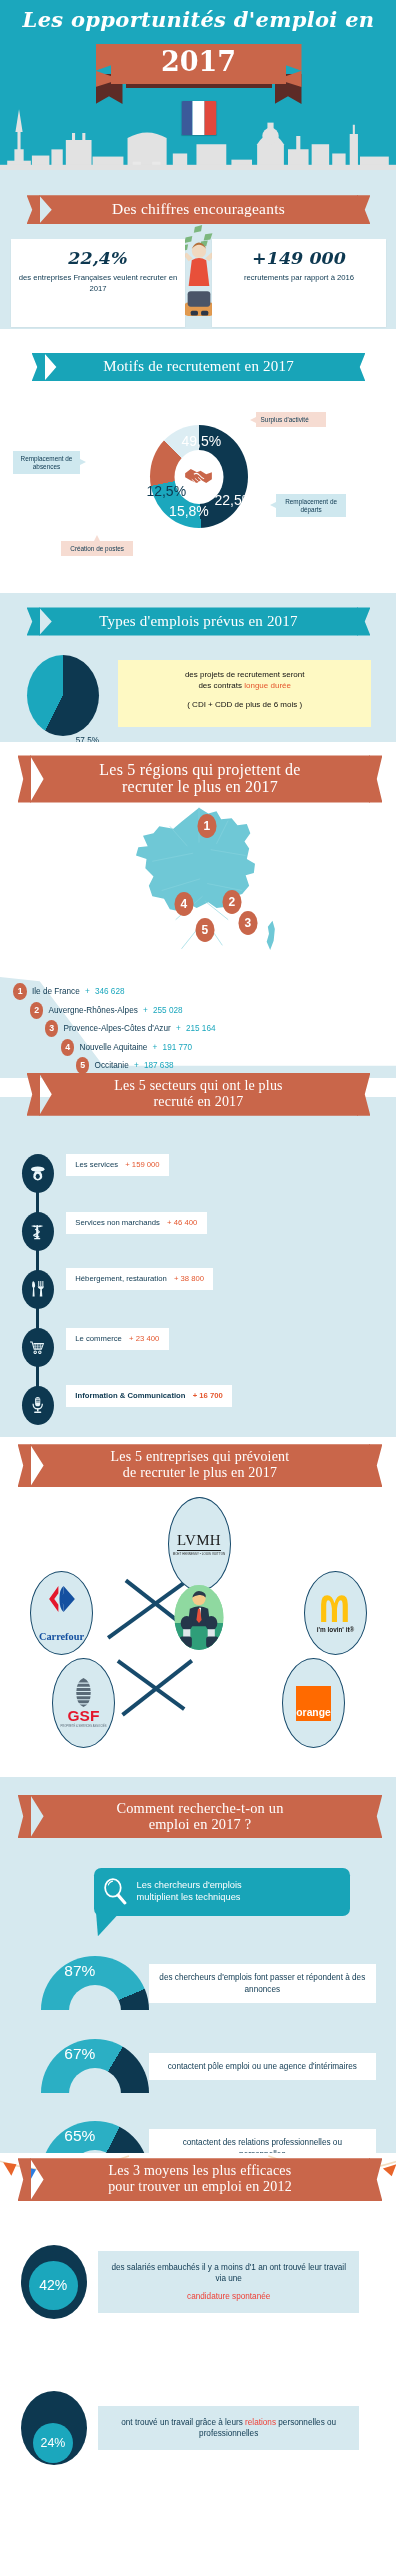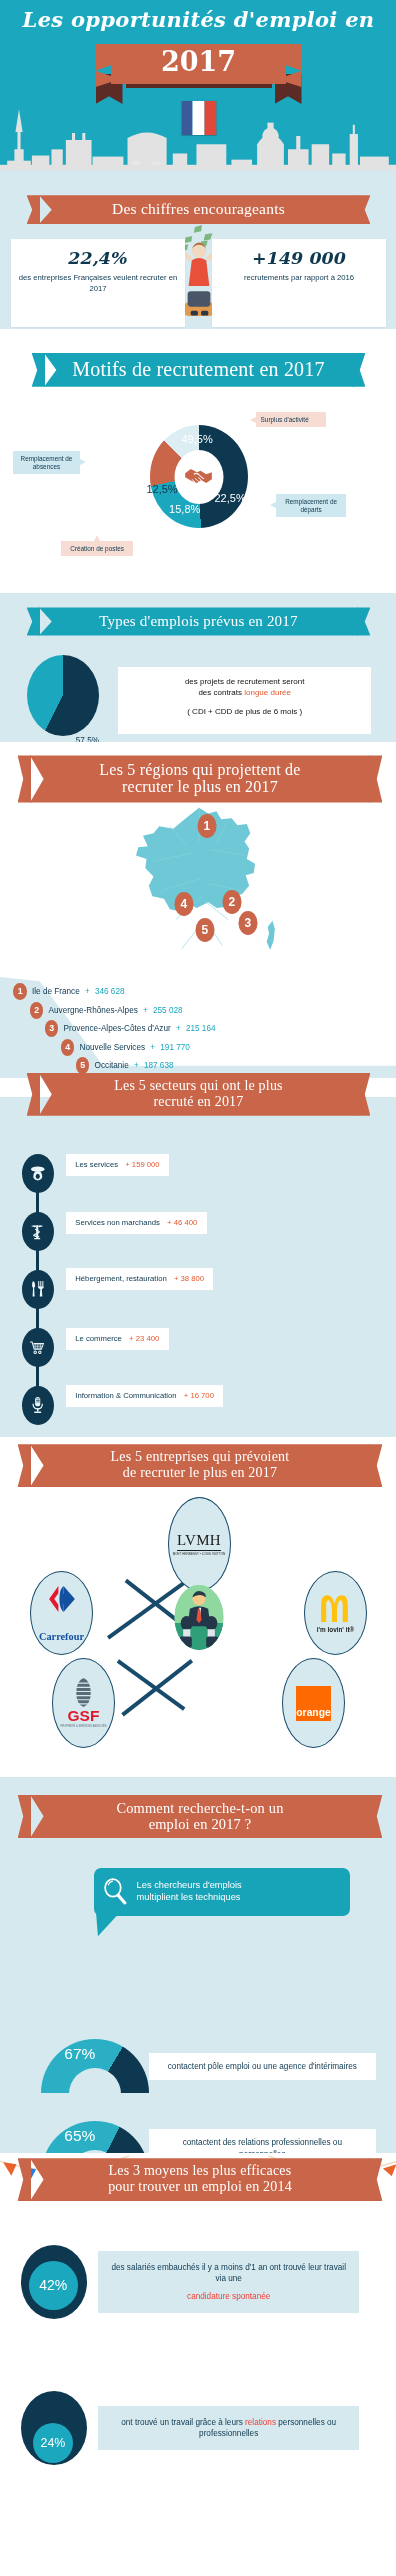--- a/index.html
+++ b/index.html
@@ -73,38 +73,38 @@
   .sec-motifs{position:relative;background:#ffffff;height:264px;}
   .donutwrap{position:absolute;left:50%;transform:translateX(-50%);top:96px;width:98px;height:103px;}
   .donut{width:98px;height:103px;border-radius:50%;
      background:conic-gradient(
         #0d3850 0deg 178deg,
         #1ba7bd 178deg 259deg,
         #c9664a 259deg 316deg,
         #dcedf3 316deg 360deg);}
   .donut-hole{position:absolute;left:50%;top:50%;transform:translate(-50%,-50%);
      width:49px;height:54px;border-radius:50%;background:#fff;display:flex;align-items:center;justify-content:center;}
-  .slice-lbl{position:absolute;color:#fff;font-size:11px;}
+  .slice-lbl{position:absolute;color:#fff;font-size:14px;}
   .callout{position:absolute;font-size:6.4px;line-height:1.25;padding:3.6px 4.6px;color:#0d3850;}
   .callout.pink{background:#f6dcd2;} .callout.blue{background:#cfe8ef;}
   .callout .tailR{position:absolute;right:-6.2px;top:50%;margin-top:-3.6px;width:0;height:0;
      border-top:3.6px solid transparent;border-bottom:3.6px solid transparent;border-left:6.2px solid #cfe8ef;}
   .callout.pink .tailL{position:absolute;left:-6.2px;bottom:4.1px;width:0;height:0;
      border-top:3.6px solid transparent;border-bottom:3.6px solid transparent;border-right:6.2px solid #f6dcd2;}
   .callout.blue .tailL{position:absolute;left:-6.2px;top:50%;margin-top:-3.6px;width:0;height:0;
      border-top:3.6px solid transparent;border-bottom:3.6px solid transparent;border-right:6.2px solid #cfe8ef;}
   .callout.pink .tailD{position:absolute;left:50%;margin-left:-3.6px;top:-6.2px;width:0;height:0;
      border-left:3.6px solid transparent;border-right:3.6px solid transparent;border-bottom:6.2px solid #f6dcd2;}
 
   
   .sec-types{position:relative;background:#d6e9ef;height:149px;}
   .piewrap{position:absolute;left:27px;top:62px;width:72px;height:81px;text-align:right;}
   .pie{width:72px;height:81px;border-radius:50%;
      background:conic-gradient(#0d3850 0deg 207deg,#1ba7bd 207deg 360deg);}
-  .typesbox{position:absolute;left:118px;top:67px;width:237px;background:#ffffff;padding:9.3px 8.2px;text-align:center;margin-top:7px;}
+  .typesbox{position:absolute;left:118px;top:67px;width:237px;background:#fef9c3;padding:9.3px 8.2px;text-align:center;}
   .typesbox p{margin:0 0 7.2px;font-size:8px;line-height:1.4;color:#111;}
   .typesbox .accent{color:#e4572e;}
 
   
   .sec-regions{position:relative;background:#fff;height:355px;}
   .mapwrap{position:absolute;left:50%;transform:translateX(-50%);top:61px;width:185px;height:175px;}
   .pin{position:absolute;width:19.6px;height:24px;border-radius:50%;background:#c9664a;color:#fff;
      display:flex;align-items:center;justify-content:center;font-size:12px;font-weight:bold;}
   .regionpanel{position:absolute;left:0;right:0;top:233px;height:103px;}
   .regionpanel .bg{position:absolute;inset:0;background:#d6e9ef;
@@ -249,21 +249,21 @@
         <div class="sub">recrutements par rapport à 2016</div>
       </div>
     </div>
   </section>
 
   <section class="sec-motifs">
     <div class="ribbon teal" style="width:309px;top:24px;position:absolute;left:44px;">
       <div class="notchL"></div>
         <div class="notchR"></div>
       <div class="shadow"></div>
-      <div class="body" style="font-size:20px;">Motifs de recrutement en 2017</div>
+      <div class="body" style="font-size:15px;">Motifs de recrutement en 2017</div>
     </div>
 
     <div class="callout pink" style="left:256px;top:83px;width:61px;">
       <span>Surplus d'activité</span>
       <span class="tailL"></span>
     </div>
     <div class="callout blue" style="left:13.4px;top:122px;width:57px;text-align:center;">
       <span>Remplacement de absences</span>
       <span class="tailR"></span>
     </div>
@@ -357,21 +357,21 @@
         <span class="val">255 028</span>
       </div>
       <div class="regionrow" style="left:45px;top:45px;">
         <span class="num">3</span>
         <span>Provence-Alpes-Côtes d'Azur</span>
         <span class="val">+</span>
         <span class="val">215 164</span>
       </div>
       <div class="regionrow" style="left:61px;top:64px;">
         <span class="num">4</span>
-        <span>Nouvelle Services</span>
+        <span>Nouvelle Aquitaine</span>
         <span class="val">+</span>
         <span class="val">191 770</span>
       </div>
       <div class="regionrow" style="left:76px;top:82px;">
         <span class="num">5</span>
         <span>Occitanie</span>
         <span class="val">+</span>
         <span class="val">187 638</span>
       </div>
     </div>
@@ -451,21 +451,21 @@
               <circle cx="21" cy="24" r="2.4"></circle>
           </svg>
         </div>
         <div class="pill" style="top:10.3px;">
           <span>Le commerce</span>
           <span class="amt"><span>+</span>
           <span>23 400</span></span>
         </div>
       </div>
 
-      <div class="sectorrow" style="height:58px;">
+      <div class="sectorrow" style="height:58px;font-weight:bold;">
         <div class="bubble">
           <svg width="13.4" height="17.5" viewBox="0 0 26 34" fill="#eaf6fa">
             <rect x="8" y="2" width="10" height="18" rx="5"></rect>
             <path d="M4 15 q0 10 9 10 t9 -10" stroke="#eaf6fa" stroke-width="2.4" fill="none"></path>
             <rect x="11.6" y="24" width="3" height="6"></rect>
               <rect x="6" y="30" width="14" height="3" rx="1.4"></rect>
             <rect x="10" y="5" width="7" height="1.3" fill="#0d3850"></rect>
               <rect x="10" y="8" width="7" height="1.3" fill="#0d3850"></rect>
               <rect x="10" y="11" width="7" height="1.3" fill="#0d3850"></rect>
           </svg>
@@ -575,20 +575,28 @@
         <ellipse cx="19" cy="19" rx="15" ry="17"></ellipse>
         <path d="M10 14 q2 -7 9 -8" stroke-width="2"></path>
         <path d="M29 33 L42 48" stroke-width="6" stroke-linecap="round"></path>
       </svg>
       <div style="font-size:9.3px;line-height:1.28;">
         <span>Les chercheurs d'emplois</span><br>
         <span>multiplient les techniques</span>
       </div>
     </div>
 
+    <div class="gaugerow" style="left:41px;top:179px;">
+      <div class="gauge">
+        <div class="ring" style="background:conic-gradient(from 270deg,#2bafc4 0deg 157deg,#0d3850 157deg 180deg,transparent 180deg 360deg);"></div>
+        <div class="hole"></div>
+        <span class="pct">87%</span>
+      </div>
+      <div class="gaugetext" style="width:206px;">des chercheurs d'emplois font passer et répondent à des annonces</div>
+    </div>
 
     <div class="gaugerow" style="left:41px;top:262px;">
       <div class="gauge">
         <div class="ring" style="background:conic-gradient(from 270deg,#2bafc4 0deg 121deg,#0d3850 121deg 180deg,transparent 180deg 360deg);"></div>
         <div class="hole"></div>
         <span class="pct">67%</span>
       </div>
       <div class="gaugetext" style="width:206px;">contactent pôle emploi ou une agence d'intérimaires</div>
     </div>
 
@@ -629,21 +637,21 @@
         <path d="M742 30 l26 -8 -9 23 Z" fill="#e8642a"></path>
       </g>
     </svg>
 
     <div class="ribbon orange" style="width:340px;top:5.2px;position:absolute;left:30px;">
       <div class="notchL"></div>
         <div class="notchR"></div>
       <div class="shadow"></div>
       <div class="body" style="font-size:14px;">
         <span>Les 3 moyens les plus efficaces</span><br>
-        <span>pour trouver un emploi en 2014</span>
+        <span>pour trouver un emploi en 2012</span>
       </div>
     </div>
 
     <div class="moyenrow" style="left:20.6px;top:92px;gap:11.3px;">
       <div class="bigcircle">
         <div class="inner" style="left:8.2px;top:15.5px;width:49px;height:49px;font-size:14px;">42%</div>
       </div>
       <div class="moyentext" style="width:239px;">
         <span>des salariés embauchés il y a moins d'1 an ont trouvé leur travail via  une</span>
         <div style="margin-top:6.2px;">

